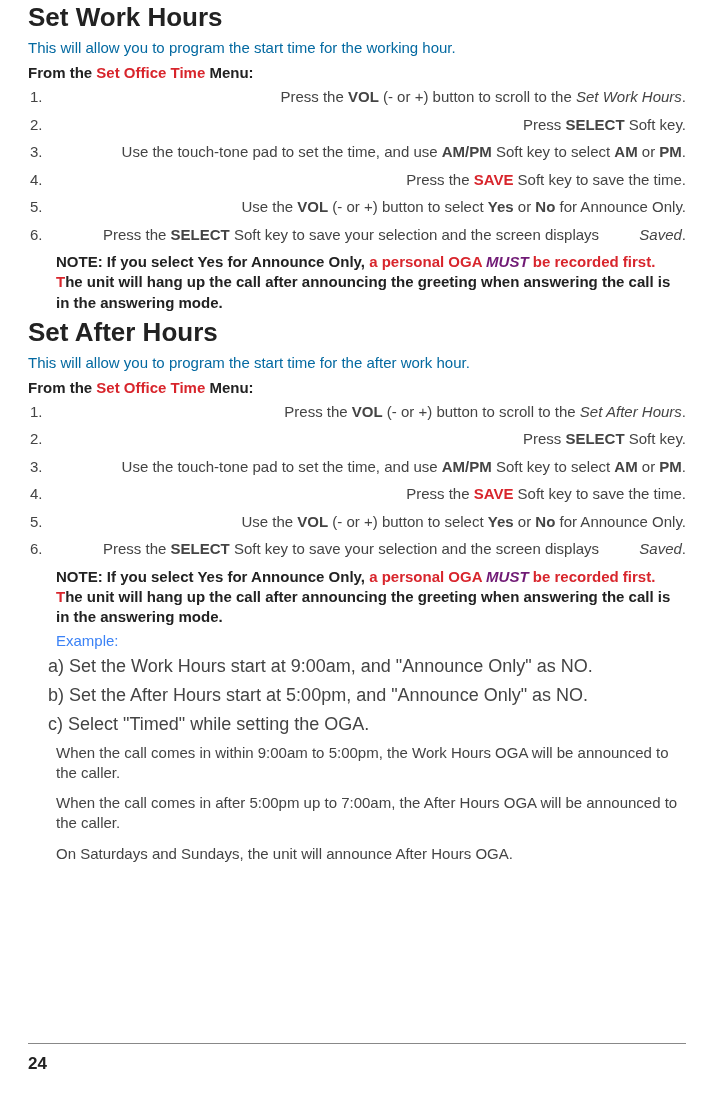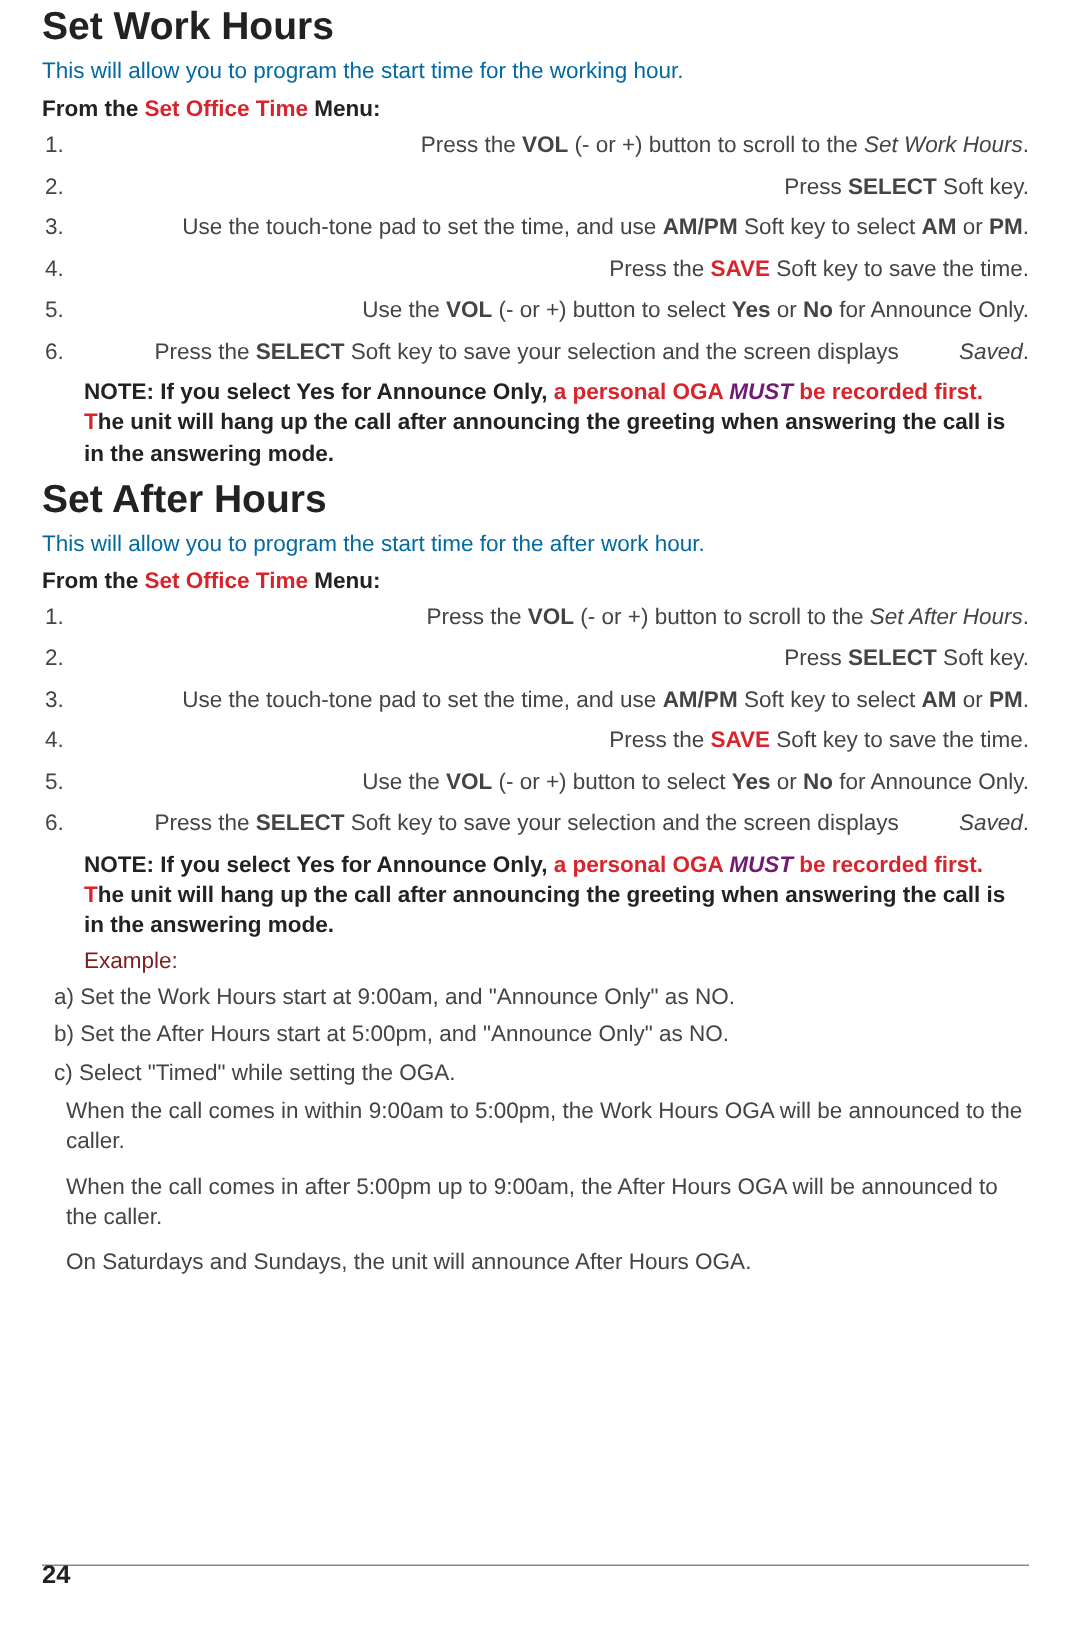--- a/index.html
+++ b/index.html
@@ -66,47 +66,47 @@
       margin-bottom: 4px;
       font-size: 15px;
       line-height: 1.35;
     }
     .note-bold { font-weight: bold; color: #222; }
     .note-red { font-weight: bold; color: #d8252c; }
     .note-reditalic { font-weight: bold; font-style: italic; color: #701a75; }
     .example-label {
       margin-left: 28px;
       font-size: 15px;
-      color: #7f1d1d;
+      color: #3b82f6;
       margin-bottom: 6px;
     }
     .sub-item {
-      margin-left: 8px;
-      font-size: 15px;
+      margin-left: 20px;
+      font-size: 18px;
       color: #444;
       margin-bottom: 6px;
       line-height: 1.3;
     }
     .para {
-      margin-left: 16px;
+      margin-left: 28px;
       font-size: 15px;
       color: #444;
       margin-bottom: 10px;
       line-height: 1.35;
     }
     .footer-line {
       position: absolute;
       bottom: 52px;
       left: 28px;
       right: 28px;
       border-top: 1px solid #888;
     }
     .page-number {
       position: absolute;
-      bottom: 36px;
+      bottom: 22px;
       left: 28px;
       font-weight: bold;
       font-size: 17px;
       color: #222;
     }
   </style>
 </head>
 <body>
 
 <h2>Set Work Hours</h2>
@@ -169,17 +169,17 @@
 
 <p class="note-block">
   <span class="note-bold">NOTE: If you select Yes for Announce Only, </span><span class="note-red">a personal OGA </span><span class="note-reditalic">MUST</span><span class="note-red"> be recorded first. T</span><span class="note-bold">he unit will hang up the call after announcing the greeting when answering the call is in the answering mode.</span>
 </p>
 
 <p class="example-label">Example:</p>
 <p class="sub-item">a) Set the Work Hours start at 9:00am, and "Announce Only" as NO.</p>
 <p class="sub-item">b) Set the After Hours start at 5:00pm, and "Announce Only" as NO.</p>
 <p class="sub-item">c) Select "Timed" while setting the OGA.</p>
 <p class="para">When the call comes in within 9:00am to 5:00pm, the Work Hours OGA will be announced to the caller.</p>
-<p class="para">When the call comes in after 5:00pm up to 9:00am, the After Hours OGA will be announced to the caller.</p>
+<p class="para">When the call comes in after 5:00pm up to 7:00am, the After Hours OGA will be announced to the caller.</p>
 <p class="para">On Saturdays and Sundays, the unit will announce After Hours OGA.</p>
 
 <div class="footer-line"></div>
 <div class="page-number">24</div>
 
 </body></html>

